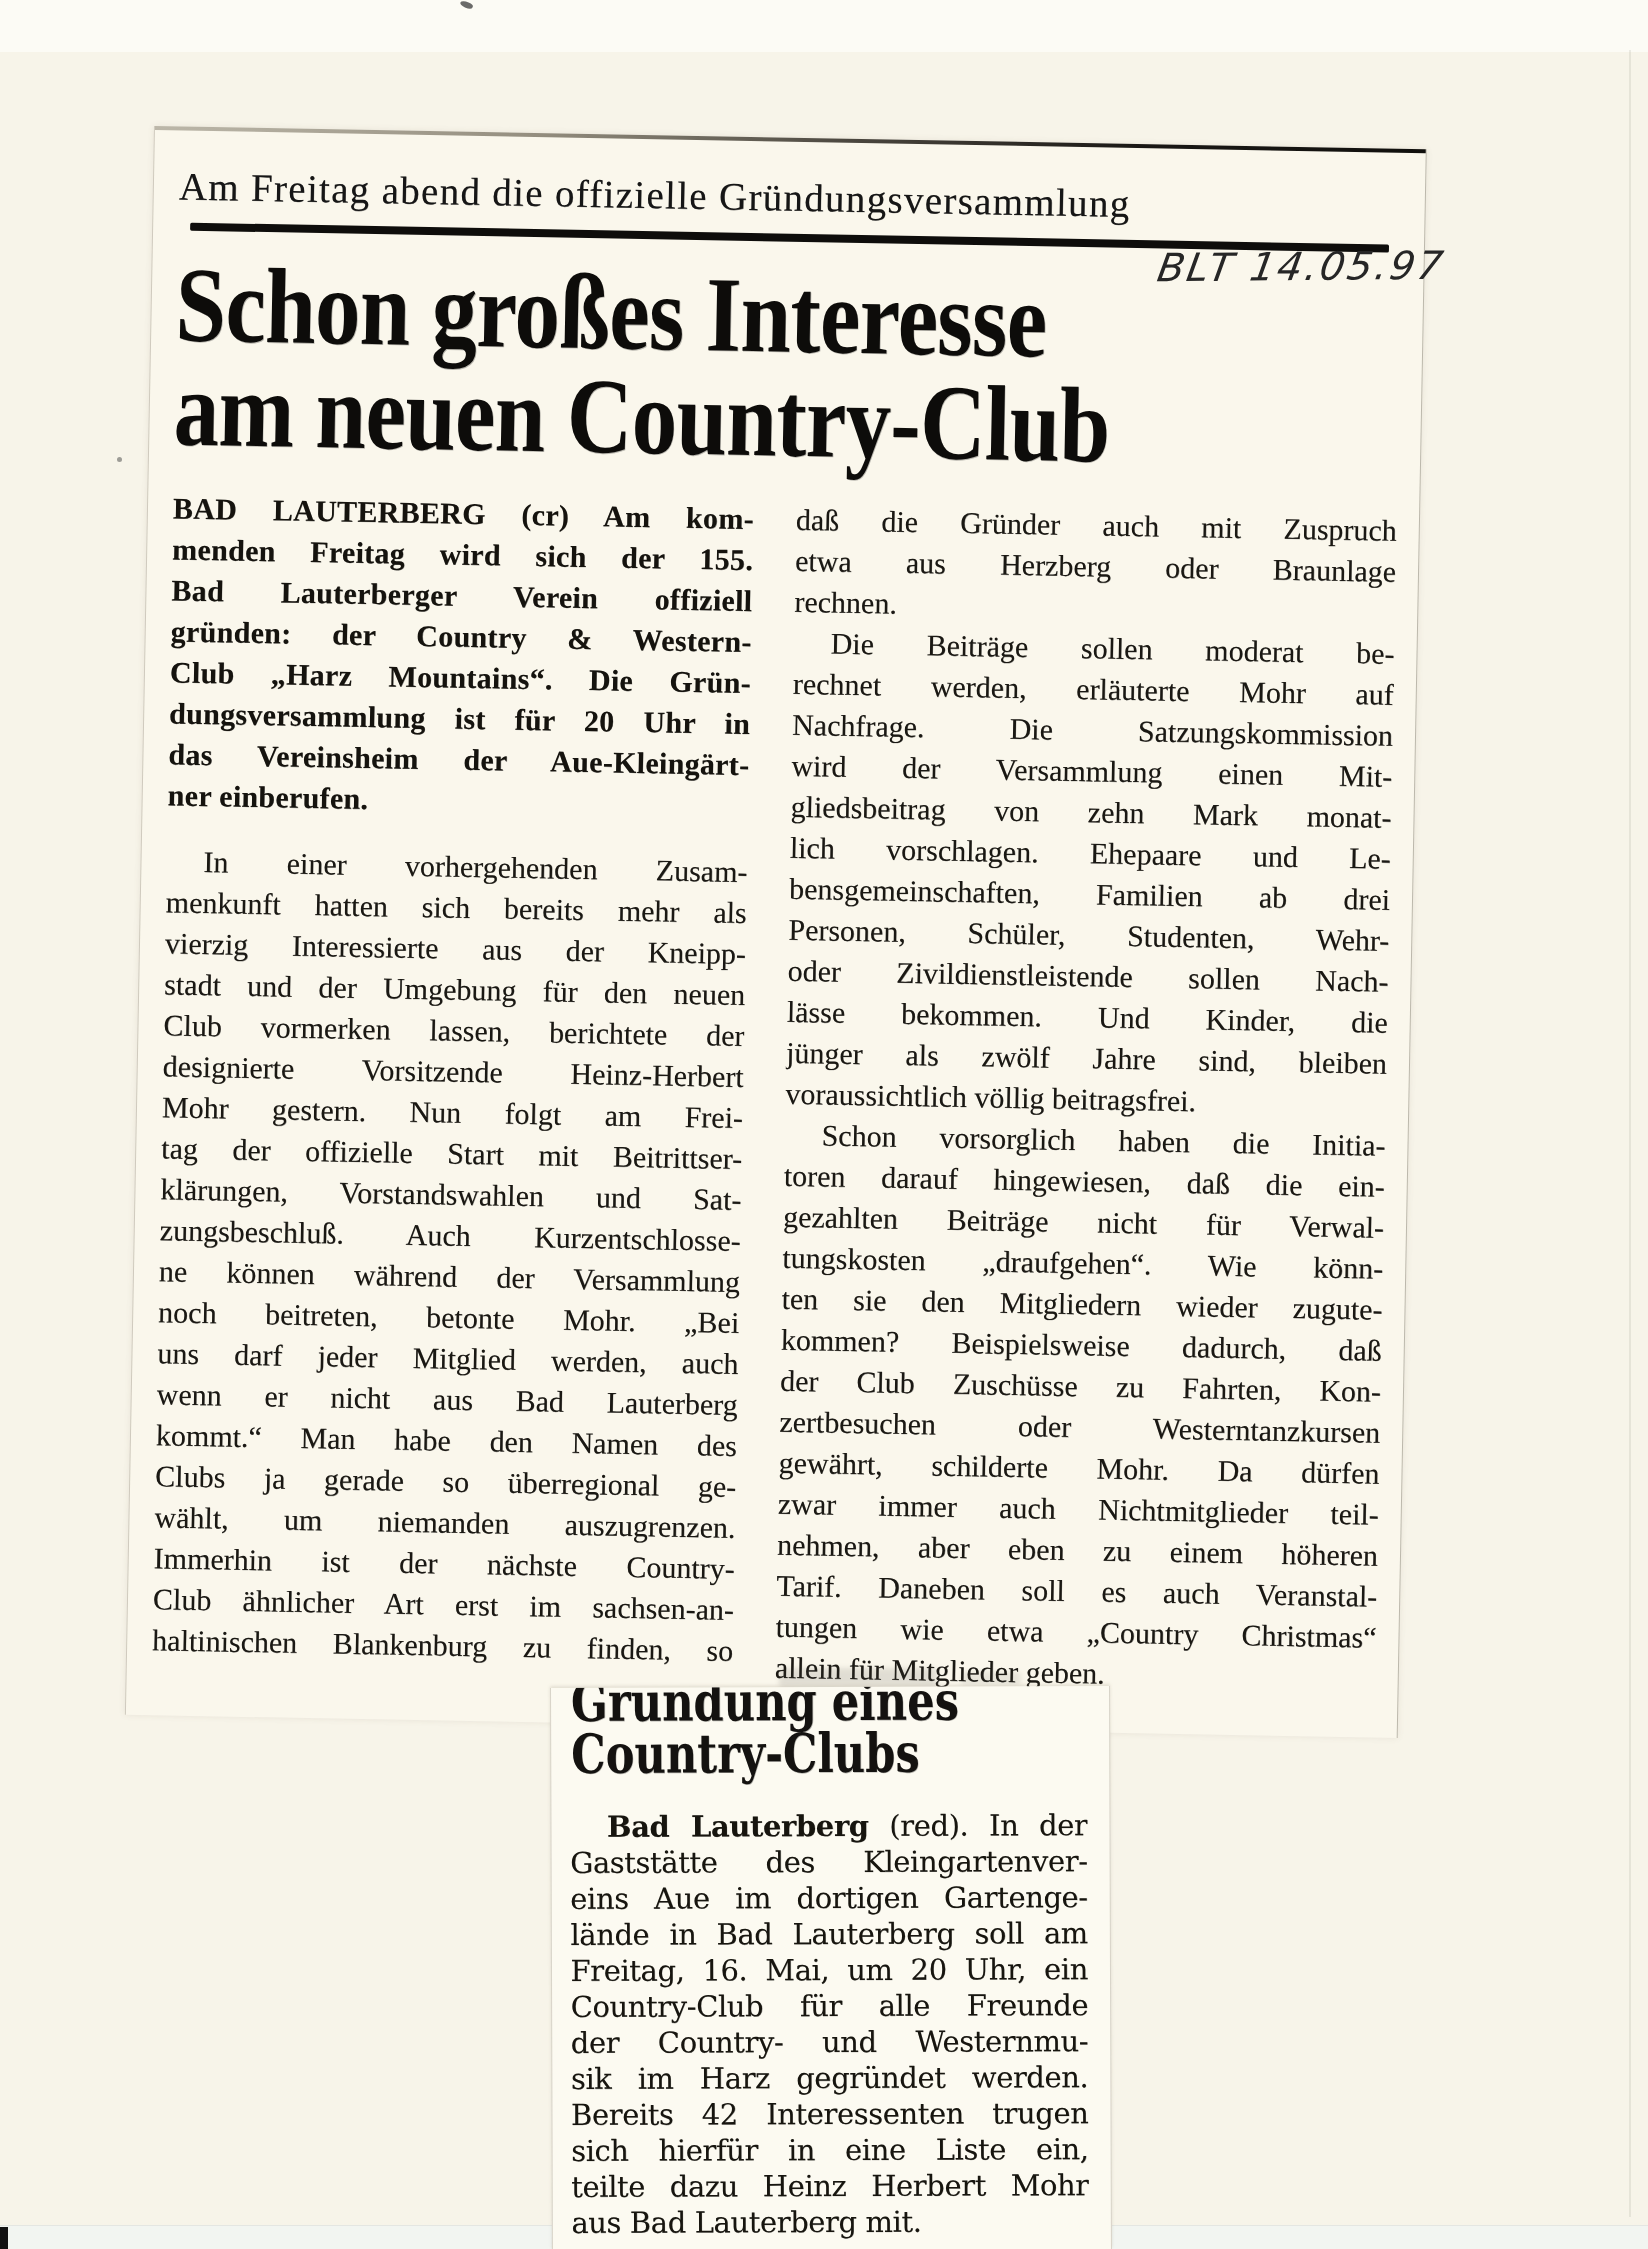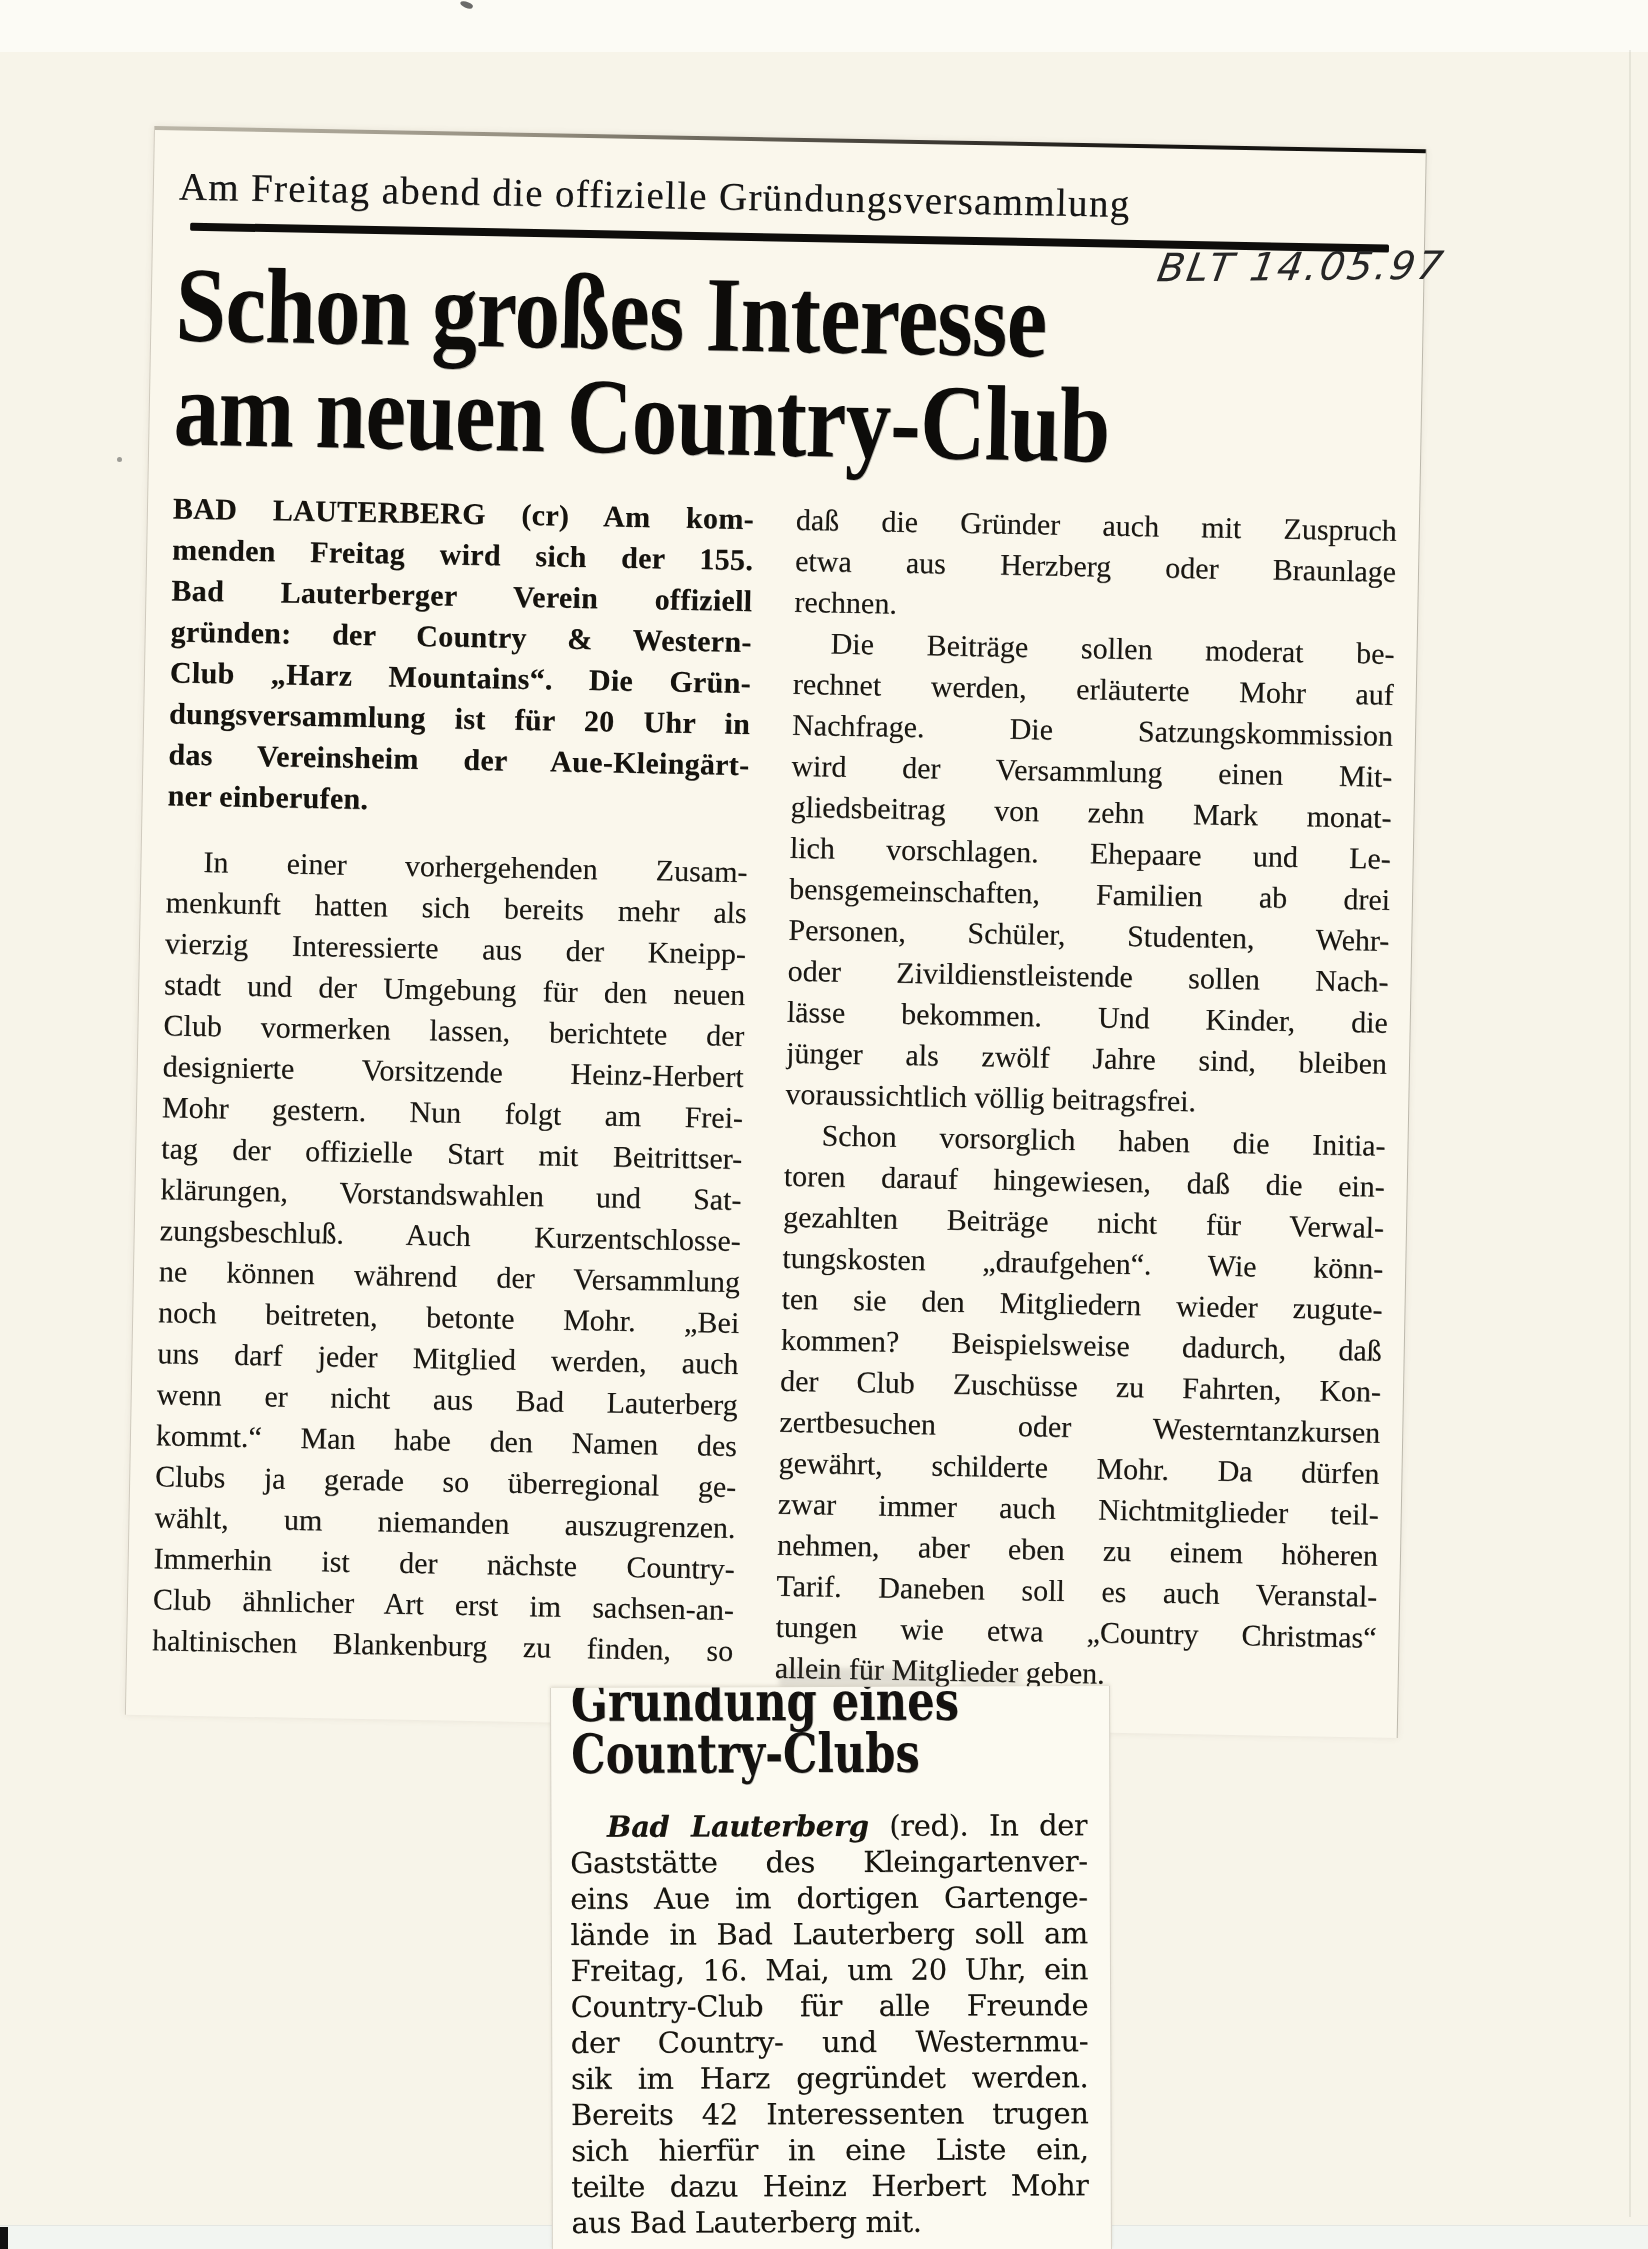--- a/index.html
+++ b/index.html
@@ -50,21 +50,21 @@
   .clip2{position:absolute;left:550px;top:1688px;width:558px;height:563px;background:#fcfaf1;
          transform:rotate(-.2deg);transform-origin:0 0;overflow:hidden;
          border-left:0.8px solid rgba(110,100,85,.25);border-right:0.8px solid rgba(110,100,85,.25);
          box-shadow:0 -1.7px 3.4px rgba(120,110,90,.18);}
   .c2head{margin:-11.8px 0 0 20px;font-family:"DejaVu Serif",serif;font-weight:700;font-size:54px;
           line-height:52px;color:#141210;transform:scaleX(.80);transform-origin:0 0;white-space:nowrap;
           text-shadow:0.7px 0.7px 0 rgba(10,10,10,.3);}
   .c2body{margin:28.6px 22px 0 18.5px;font-family:"DejaVu Serif",serif;font-size:29px;line-height:36px;
           letter-spacing:-0.4px;color:#17150f;text-shadow:0.3px 0.3px 0.4px rgba(30,30,30,.4);}
   .c2lede{padding-left:37px;}
-  .b{font-weight:700;font-style:italic;}
+  .b{font-weight:700;}
 
   
   .bottom-band{position:absolute;left:0;top:2225px;width:100%;height:25px;background:#f2f5f1;
                border-top:0.8px solid rgba(60,60,55,.08);}
   .corner-mark{position:absolute;left:0;top:2227px;width:7.6px;height:23px;background:#121212;z-index:6;}
   .clip2{z-index:4;}
   .clip1{z-index:2;}
   .ghost1,.ghost2{z-index:3;}
   .bottom-band{z-index:1;}
 </style>

